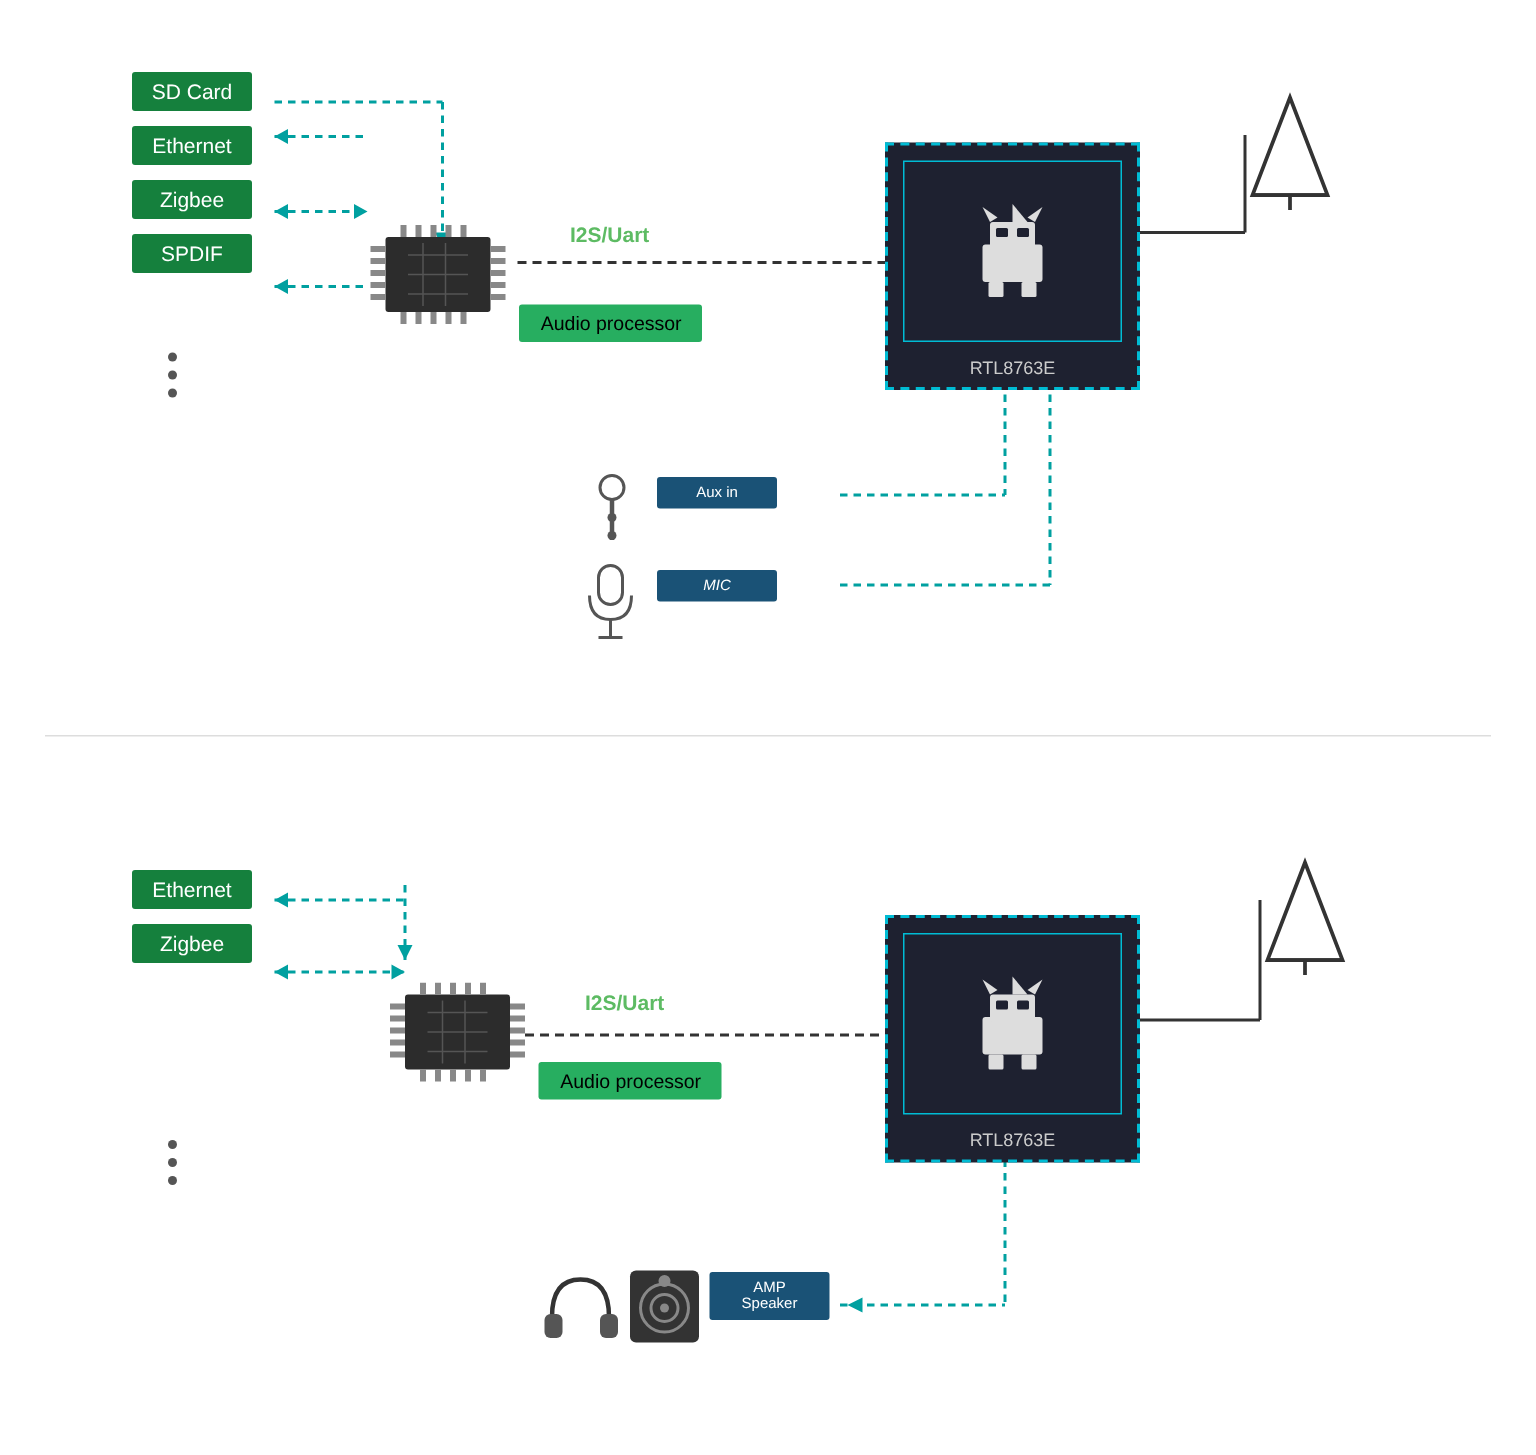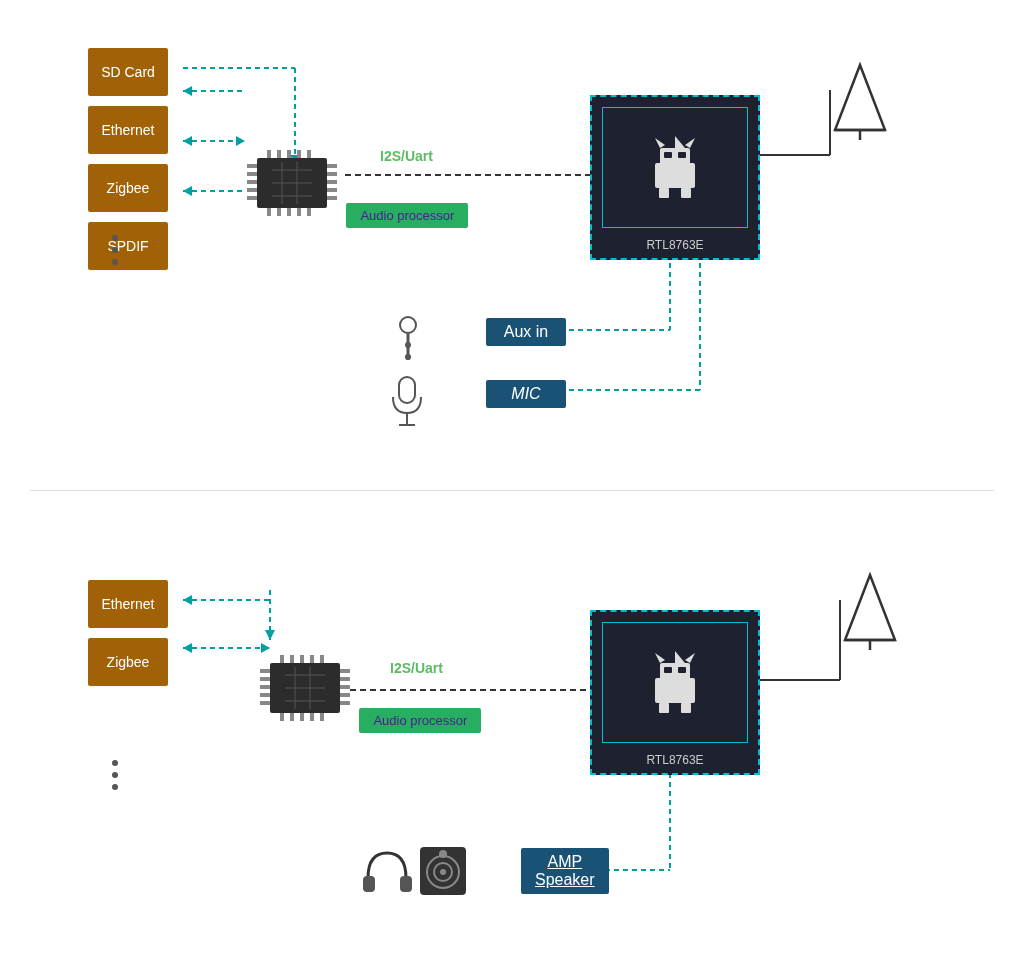--- a/index.html
+++ b/index.html
@@ -12,45 +12,44 @@
       position: relative;
     }
     .diagram-container {
       position: relative;
       width: 1024px;
       height: 970px;
     }
 
     
     .label-teal {
-      background: #a16207;
+      background: #15803d;
       color: white;
-      padding: 16px 12px;
+      padding: 5px 12px;
       font-size: 14px;
       font-weight: 500;
       border-radius: 2px;
       display: inline-block;
       min-width: 80px;
       text-align: center;
     }
     .label-blue-dark {
       background: #1a5276;
       color: white;
       padding: 5px 14px;
-      font-size: 16px;
+      font-size: 10px;
       font-weight: 500;
       border-radius: 2px;
       display: inline-block;
       min-width: 80px;
       text-align: center;
-      margin-left: 48px;
     }
     .label-green {
       background: #27ae60;
-      color: #4c1d95;
+      color: #000000;
       padding: 5px 14px;
       font-size: 13px;
       font-weight: 500;
       border-radius: 2px;
       display: inline-block;
     }
 
     
     svg.lines {
       position: absolute;
@@ -340,18 +339,18 @@
       <rect x="2" y="2" width="46" height="48" rx="4" fill="#333"></rect>
 
       <circle cx="25" cy="27" r="16" fill="none" stroke="#888" stroke-width="2"></circle>
       <circle cx="25" cy="27" r="9" fill="none" stroke="#888" stroke-width="2"></circle>
       <circle cx="25" cy="27" r="3" fill="#888"></circle>
 
       <circle cx="25" cy="9" r="4" fill="#888"></circle>
     </svg>
   </div>
 
-  <div style="position:absolute; left:473px; top:848px;text-decoration:underline;" class="label-blue-dark">
+  <div style="position:absolute; left:473px; top:848px;" class="label-blue-dark">
     <span style="white-space:pre-line;">AMP
 Speaker</span>
   </div>
 
 </div>
 
 </body></html>

